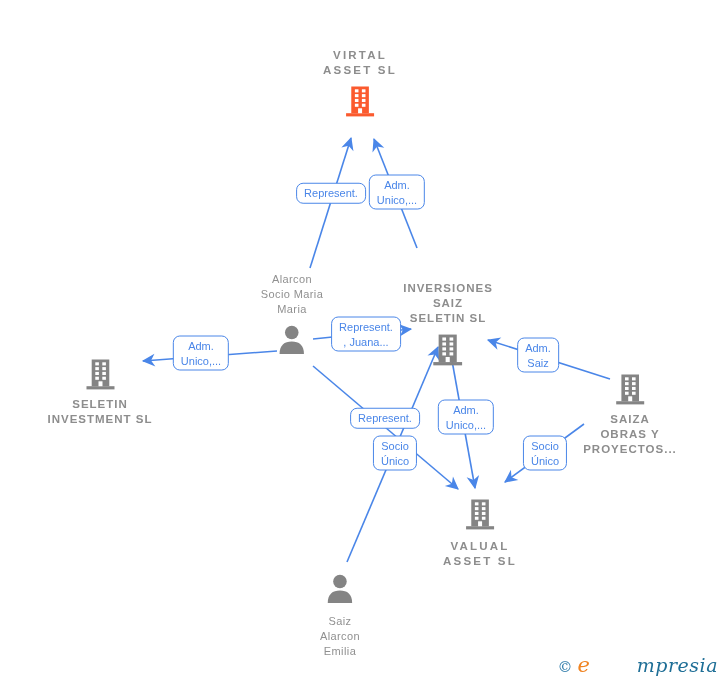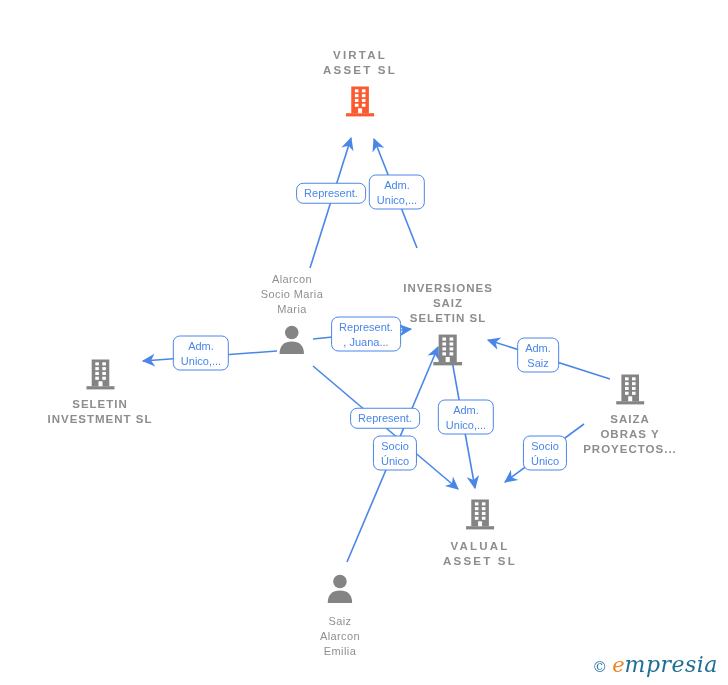--- a/index.html
+++ b/index.html
@@ -31,21 +31,21 @@
     background:#ffffff;border:1.5px solid #4a86e8;border-radius:7px;
     color:#4a86e8;font-size:11px;line-height:14.5px;text-align:center;
     padding:2px 7px;white-space:nowrap;cursor:pointer;
   }
   .brand{
     position:absolute;right:10px;bottom:8px;cursor:pointer;
     font-family:"DejaVu Serif",serif;font-style:italic;white-space:nowrap;
   }
   .brand .copy{color:#2878a8;font-size:15px;font-style:normal;margin-right:5px;}
   .brand .brand-e{color:#f08321;font-size:21px;}
-  .brand .brand-rest{color:#1e6e96;font-size:22px;letter-spacing:.5px;}
+  .brand .brand-rest{color:#1e6e96;font-size:19px;letter-spacing:.5px;margin-left:47px;}
 </style>
 </head>
 <body>
 
 <div class="canvas">
 
   <svg class="edges" xmlns="http://www.w3.org/2000/svg">
     <defs>
       <marker id="arrow" viewBox="0 0 10 10" refX="8.8" refY="5" markerWidth="9" markerHeight="9" orient="auto-start-reverse">
         <path d="M0.5 0.6 L9.6 5 L0.5 9.4 L3.2 5 Z" fill="#4a86e8"></path>

